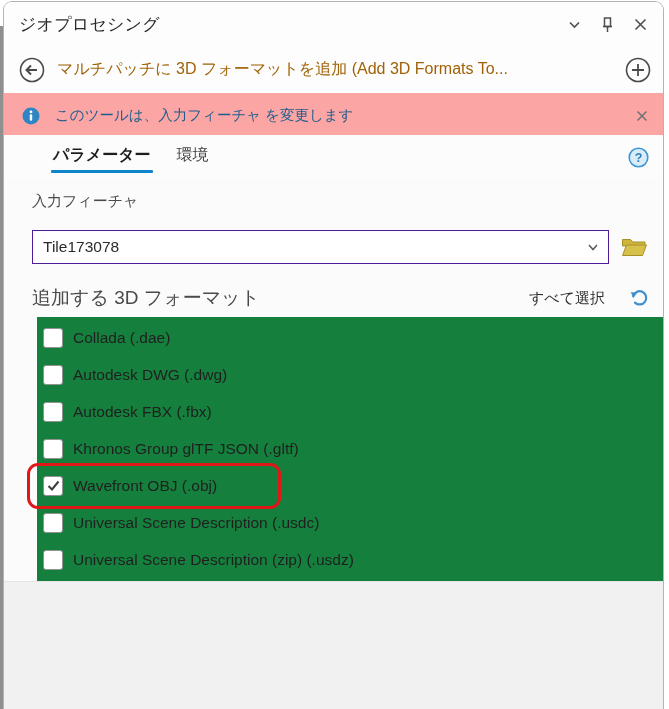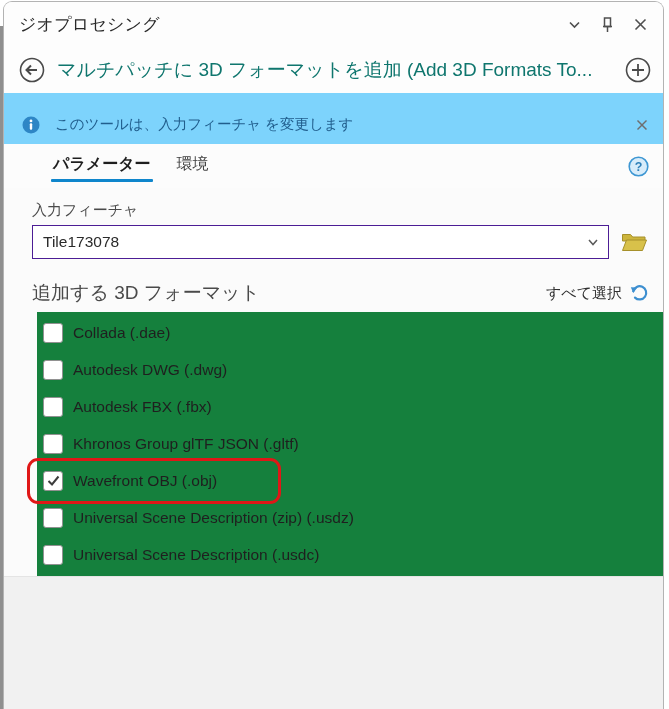--- a/index.html
+++ b/index.html
@@ -9,48 +9,48 @@
 
   
   .titlebar{height:44px;display:flex;align-items:center;padding:0 14px 0 15px;background:#fdfdfd;}
   .titlebar .title{font-size:17px;color:#2a2a2a;flex:1;letter-spacing:.2px;}
   .win-icons{display:flex;align-items:center;gap:16px;color:#4f4f4f;}
   .win-icons .icn{width:17px;height:17px;display:block;cursor:default;}
 
   
   .toolbar{height:47px;display:flex;align-items:center;padding:0 12px 0 15px;background:#fdfdfd;}
   .round-btn{width:26px;height:26px;flex:0 0 auto;color:#4a4a4a;}
-  .tool-title{flex:1;font-size:19px;color:#0f766e;margin:0 8px 0 12px;white-space:nowrap;overflow:hidden;}
-
-  
-  .infobar{height:39px;background:#7dd3fc;display:flex;align-items:center;padding:12px 14px 0 18px;}
+  .tool-title{flex:1;font-size:16px;color:#a16207;margin:0 8px 0 12px;white-space:nowrap;overflow:hidden;}
+
+  
+  .infobar{height:39px;background:#fca5a5;display:flex;align-items:center;padding:3px 14px 0 18px;}
   .infobar .msg{flex:1;font-size:14.5px;color:#215e8d;margin-left:15px;}
   .info-icn{width:18px;height:18px;}
   .x-small{width:14px;height:14px;color:#6e6e6e;}
 
   
   .tabrow{height:44px;display:flex;align-items:center;padding:0 14px 0 16px;background:#fcfcfc;margin-left:33px;}
   .tabs{display:flex;gap:26px;flex:1;}
   .tab{position:relative;font-size:16px;color:#3f3f3f;padding:9px 0 12px 0;cursor:pointer;}
   .tab.active{font-weight:bold;color:#1e1e1e;}
   .tab.active::after{content:"";position:absolute;left:-2px;right:-2px;bottom:5px;height:3px;background:#0f86cc;border-radius:1px;}
   .help-icn{width:21px;height:21px;}
 
   
   .content{flex:1;display:flex;flex-direction:column;background:#fbfbfb;}
-  .param-label{font-size:15px;color:#4a4a4a;margin:13px 0 5px 28px;}
+  .param-label{font-size:15px;color:#4a4a4a;margin:13px 0 19px 28px;}
   .combo-row{display:flex;align-items:center;margin:0 16px 0 28px;}
   .combobox{flex:1;height:32px;background:#ffffff;border:1px solid #4c1d95;display:flex;align-items:center;padding:0 8px 0 10px;cursor:default;}
   .combobox .val{flex:1;font-size:15.5px;color:#2a2a2a;}
   .combo-chev{width:14px;height:14px;color:#5a5a5a;}
   .folder-btn{width:26px;height:22px;margin-left:12px;flex:0 0 auto;}
 
   .formats-header{display:flex;align-items:center;margin:21px 14px 6px 28px;}
   .formats-header .flabel{flex:1;font-size:19px;color:#4a4a4a;}
-  .select-all{display:flex;align-items:center;gap:7px;cursor:pointer;}
+  .select-all{display:flex;align-items:center;gap:24px;cursor:pointer;}
   .select-all .sa-text{font-size:15px;color:#2f2f2f;}
   .undo-icn{width:20px;height:20px;}
 
   .format-list{position:relative;background:#15803d;margin-left:33px;padding:2px 0 3px 0;}
   .row{position:relative;height:37px;display:flex;align-items:center;padding-left:6px;}
   .checkbox{width:18px;height:18px;border:1px solid #919191;border-radius:3px;background:#ffffff;display:flex;align-items:center;justify-content:center;flex:0 0 auto;cursor:pointer;}
   .checkbox svg{display:none;width:15px;height:15px;}
   .checkbox.checked svg{display:block;}
   .row .rlabel{font-size:15.5px;color:#1f1f1f;margin-left:10px;white-space:nowrap;}
   .row.annotated::before{content:"";position:absolute;left:-10px;top:-4px;width:248px;height:40px;border:3px solid #e01717;border-radius:11px;pointer-events:none;}
@@ -183,27 +183,27 @@
                 <polyline points="2.5,8 6,11.5 12.5,3.5" fill="none" stroke="#3c3c3c" stroke-width="2"></polyline>
               </svg>
     </span>
     <span class="rlabel">Wavefront OBJ (.obj)</span>
   </div>
 
   <div class="row">
     <span class="checkbox">
       
     </span>
+    <span class="rlabel">Universal Scene Description (.usdc)</span>
+  </div>
+
+  <div class="row">
+    <span class="checkbox">
+      
+    </span>
     <span class="rlabel">Universal Scene Description (zip) (.usdz)</span>
   </div>
-
-  <div class="row">
-    <span class="checkbox">
-      
-    </span>
-    <span class="rlabel">Universal Scene Description (.usdc)</span>
-  </div>
 </div>
 
       <div class="footer"></div>
     </div>
   </div>
 </div>
 
 </body></html>

